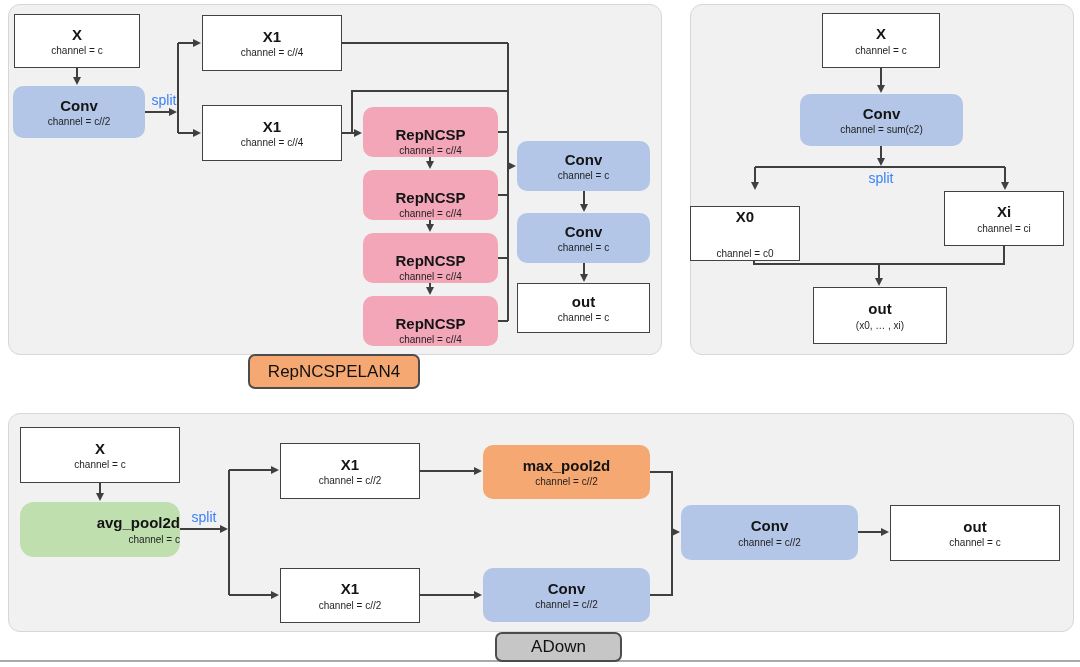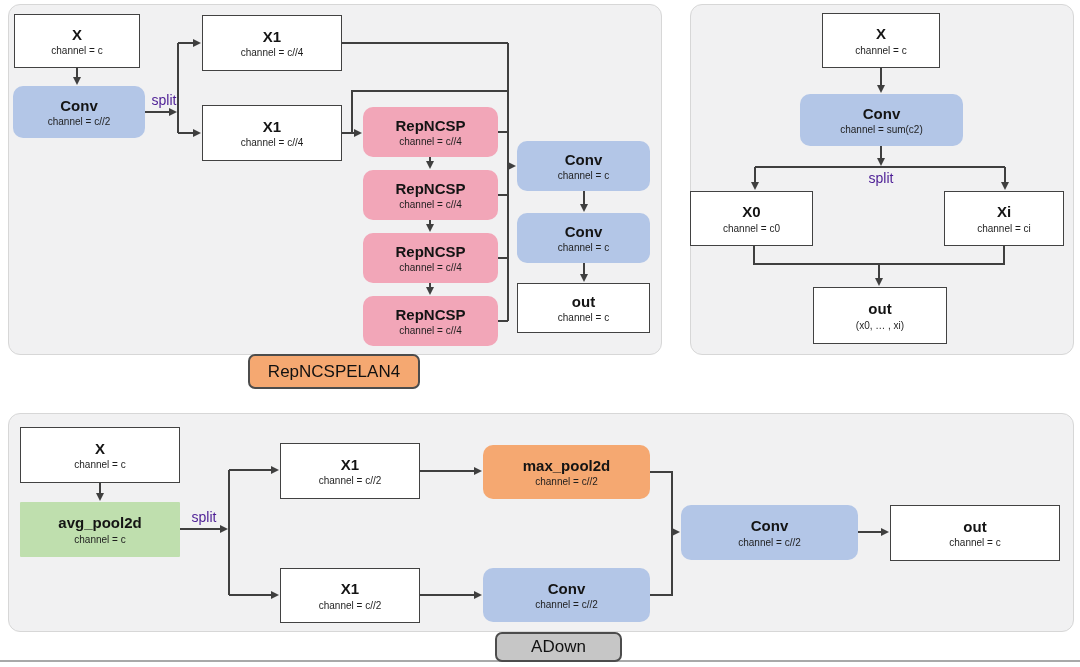--- a/index.html
+++ b/index.html
@@ -11,25 +11,25 @@
   svg.connectors{position:absolute;left:0;top:0;z-index:2;}
   .ln{fill:none;stroke:var(--line,#3f3f3f);stroke-width:2;}
   .ah{fill:var(--line,#3f3f3f);}
 
   .node{position:absolute;display:flex;flex-direction:column;align-items:center;justify-content:center;
         text-align:center;line-height:1.3;z-index:3;box-sizing:border-box;}
   .node .t{font-weight:bold;font-size:15px;color:#141414;}
   .node .s{font-size:10px;color:#1e1e1e;}
   .white{background:#ffffff;border:1.6px solid #424242;}
   .blue{background:var(--node-blue,#b3c6e7);border-radius:10px;}
-  .pink{background:var(--node-pink,#f2a6b8);border-radius:10px;}
+  .pink{background:var(--node-pink,#f2a6b8);border-radius:10px;justify-content:flex-end;}
   .orange{background:var(--node-orange,#f5a871);border-radius:10px;}
-  .green{background:var(--node-green,#bfdfae);border-radius:1px;}
+  .green{background:var(--node-green,#bfdfae);border-radius:14px;align-items:flex-end;}
 
-  .split-label{position:absolute;font-size:14px;color:#4c1d95;text-align:center;z-index:3;}
+  .split-label{position:absolute;font-size:14px;color:#3b82f6;text-align:center;z-index:3;}
 
   .mod-label{position:absolute;display:flex;align-items:center;justify-content:center;
              font-size:17px;color:#111;border:2px solid #4c4c4c;border-radius:7px;z-index:3;box-sizing:border-box;}
   .orange-label{background:var(--label-orange,#f5a871);}
   .lavender-label{background:var(--label-lavender,#c9c7f2);}
   .gray-label{background:var(--label-gray,#c6c6c6);}
 
   .bottom-rule{position:absolute;left:0;top:660px;width:1080px;height:2px;background:#a9a9a9;z-index:1;}
 </style>
 </head>
@@ -137,21 +137,21 @@
 
   <div class="node white" style="left:822px;top:13px;width:118px;height:55px;">
     <div class="t">X</div>
     <div class="s">channel = c</div>
   </div>
   <div class="node blue" style="left:800px;top:94px;width:163px;height:52px;">
     <div class="t">Conv</div>
     <div class="s">channel = sum(c2)</div>
   </div>
   <div class="split-label" style="left:856px;top:170px;width:50px;">split</div>
-  <div class="node white" style="left:690px;top:191px;width:123px;height:55px;">
+  <div class="node white" style="left:690px;top:206px;width:110px;height:55px;justify-content:space-between;">
     <div class="t">X0</div>
     <div class="s">channel = c0</div>
   </div>
   <div class="node white" style="left:944px;top:191px;width:120px;height:55px;">
     <div class="t">Xi</div>
     <div class="s">channel = ci</div>
   </div>
   <div class="node white" style="left:813px;top:287px;width:134px;height:57px;">
     <div class="t">out</div>
     <div class="s">(x0, … , xi)</div>

